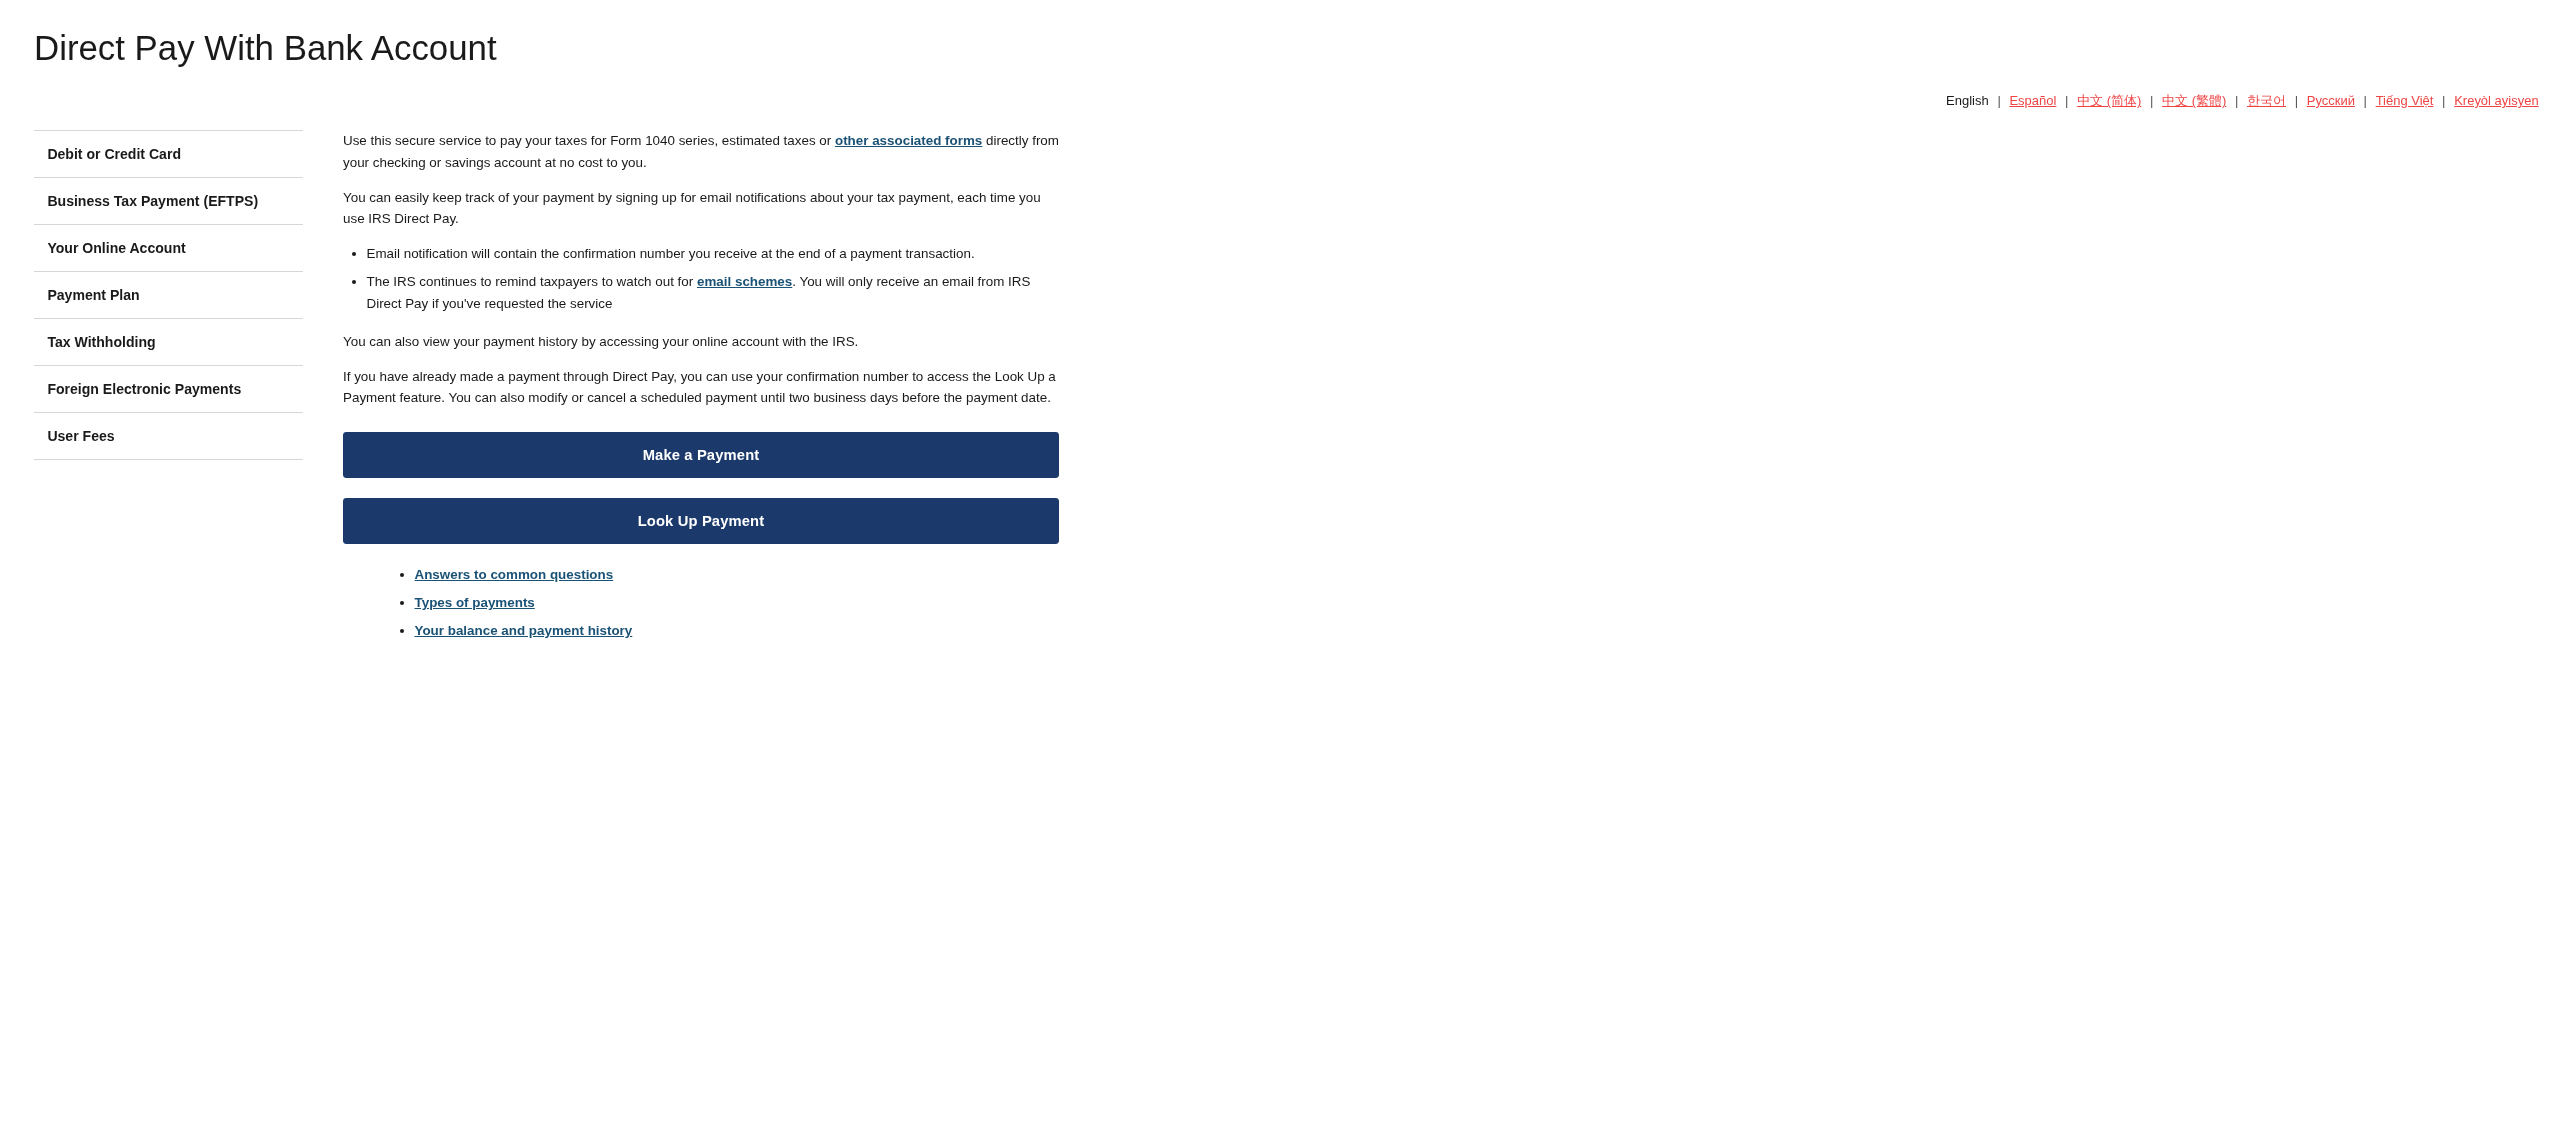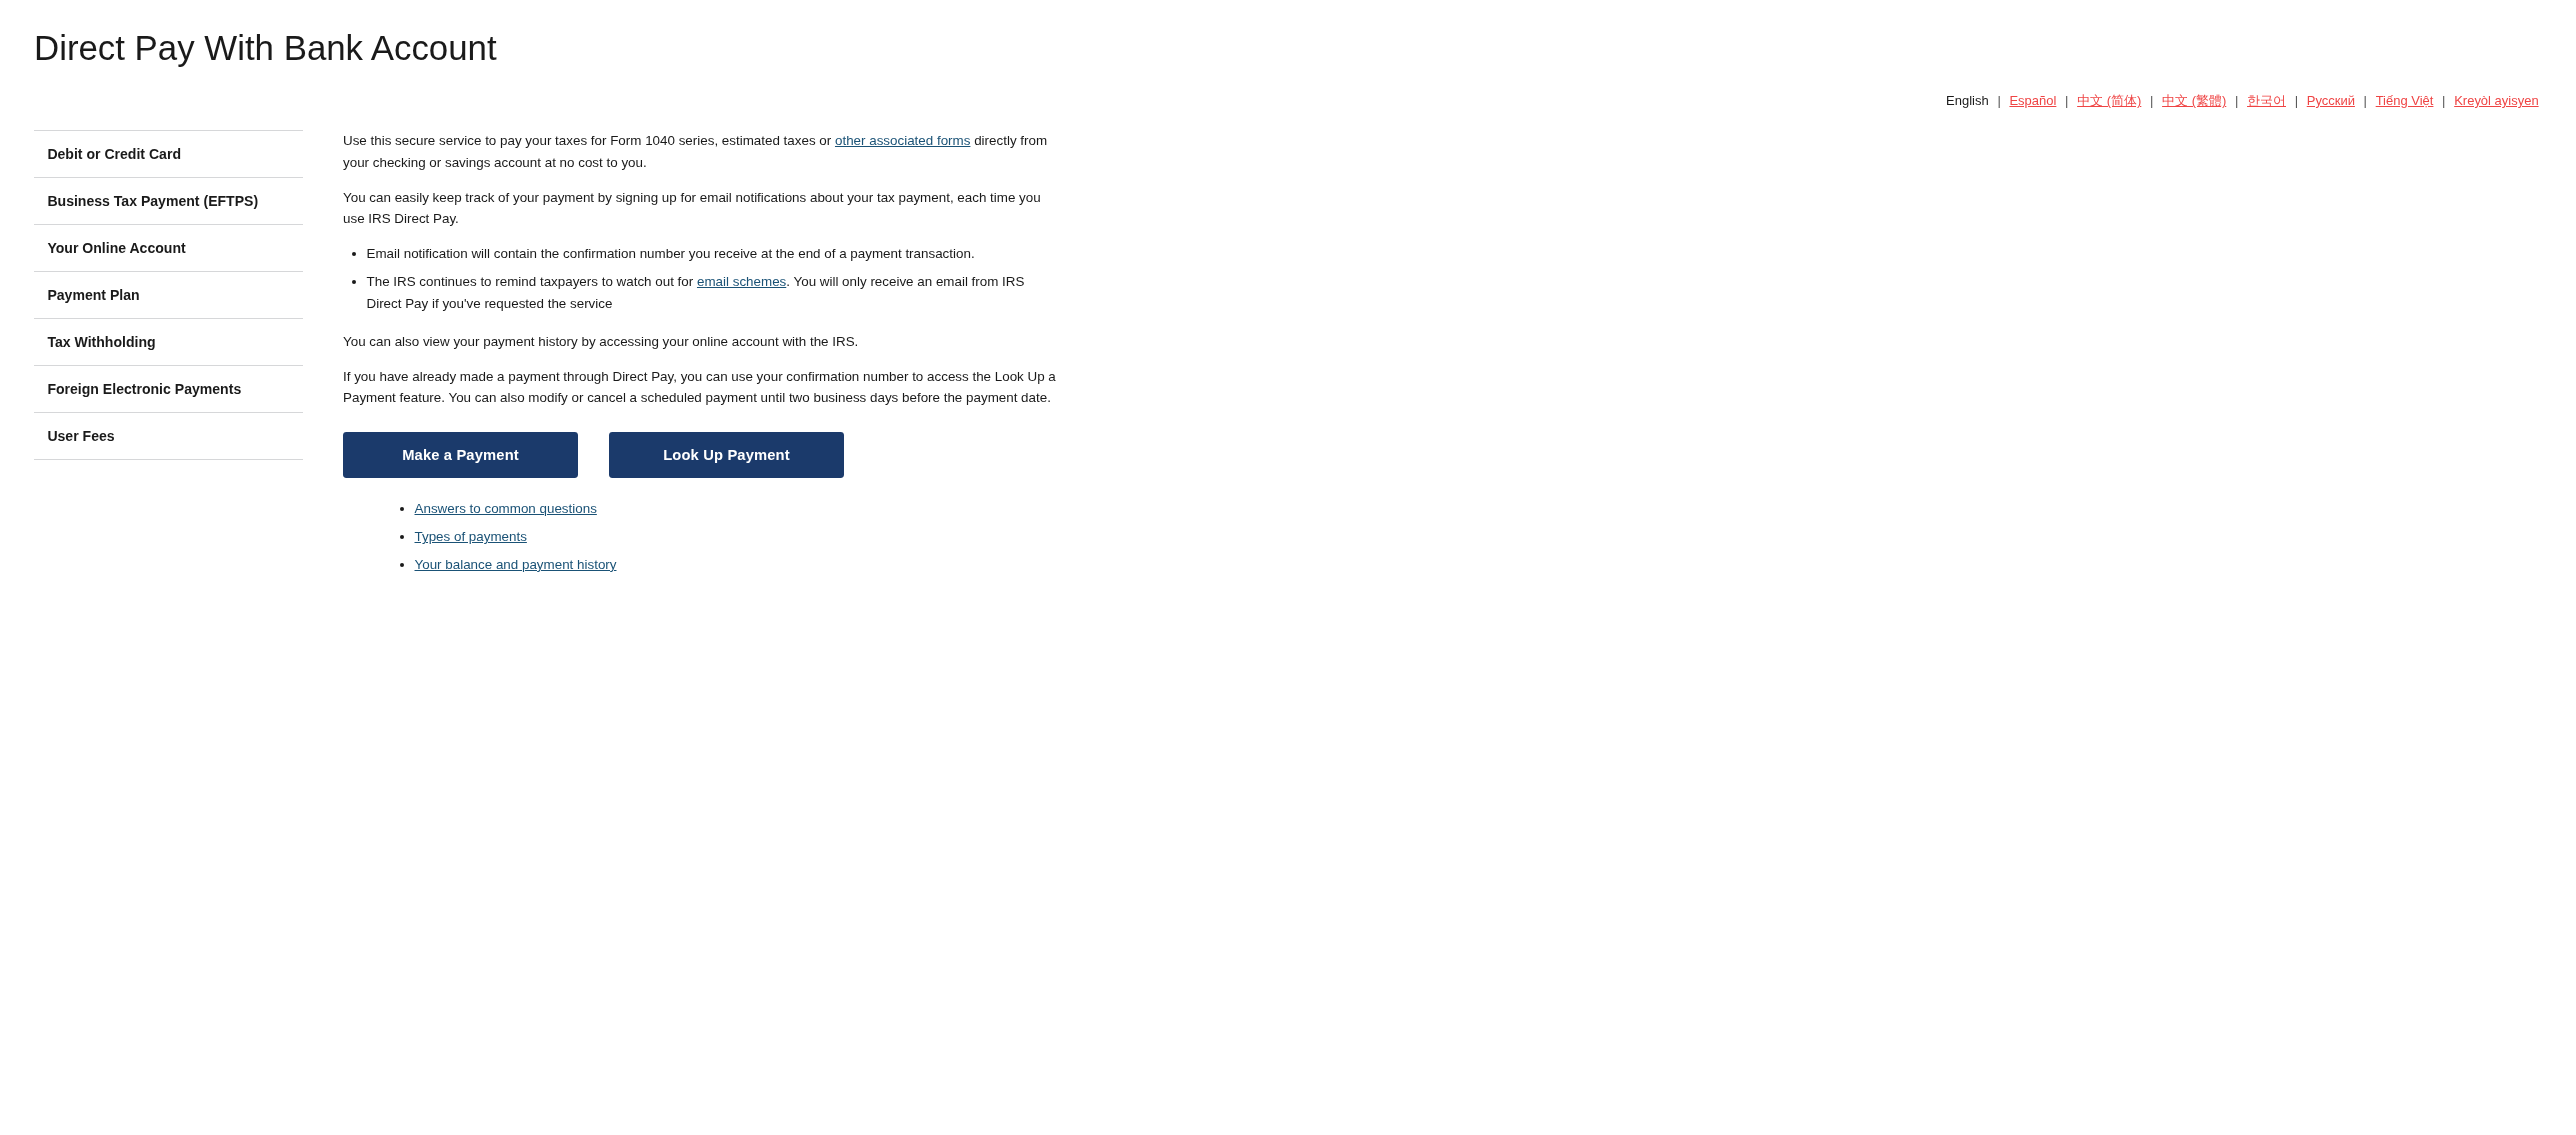--- a/index.html
+++ b/index.html
@@ -72,33 +72,35 @@
       line-height: 1.6;
       font-size: 1rem;
       color: #1a1a1a;
     }
     .content p strong {
       font-weight: 400;
     }
     .content a {
       color: #1a5276;
       text-decoration: underline;
+      font-weight: bold;
     }
     .content ul {
       margin: 0 0 15px 23.5px;
       line-height: 1.7;
       font-size: 1rem;
     }
     .content ul li {
       margin-bottom: 5px;
     }
     .button-row {
       display: flex;
-      gap: 31px;
+      gap: 20px;
       margin: 23.5px 0 20px 0;
+      flex-direction: column;
     }
     .btn-primary {
       background-color: #1b3a6b;
       color: #fff;
       font-size: 1.1rem;
       font-weight: 700;
       border: none;
       border-radius: 3.4px;
       padding: 15px 34px;
       cursor: pointer;

